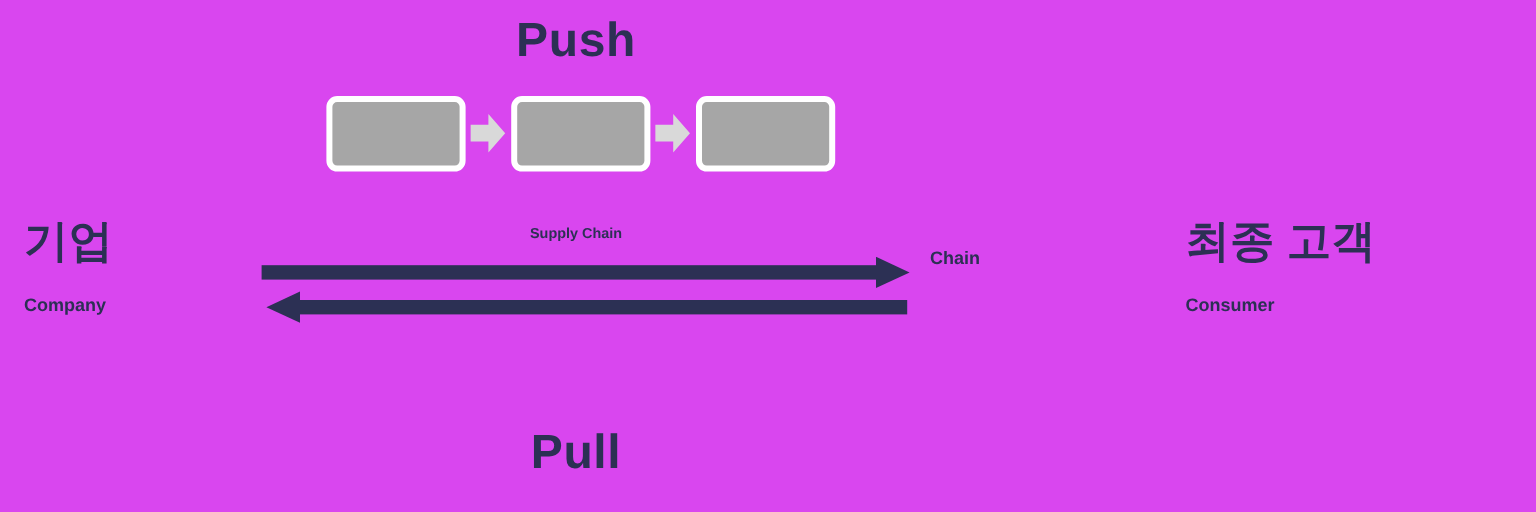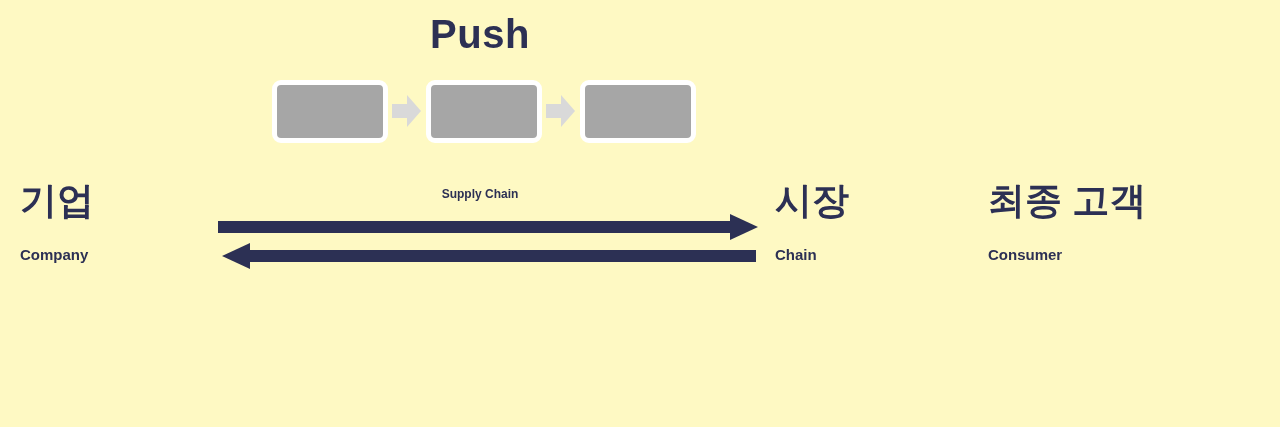--- a/index.html
+++ b/index.html
@@ -7,21 +7,21 @@
     padding: 0;
     background: #000000;
   }
   body {
     font-family: "Liberation Sans", sans-serif;
   }
   #canvas {
     position: relative;
     width: 1280px;
     height: 427px;
-    background: #fef9c3;
+    background: #d946ef;
     overflow: hidden;
   }
   .abs { position: absolute; }
 
   
   .section-title {
     color: #2c3054;
     font-size: 40px;
     font-weight: bold;
     letter-spacing: 0.5px;
@@ -121,21 +121,20 @@
 
     <div class="process-box"></div>
   </div>
 
   <div class="abs label-group" style="left:20px; top:182px; width:200px;">
     <div class="label-ko">기업</div>
     <div class="label-en">Company</div>
   </div>
 
   <div class="abs label-group" style="left:775px; top:182px; width:200px;">
-    <div class="label-ko">시장</div>
     <div class="label-en">Chain</div>
   </div>
 
   <div class="abs label-group" style="left:988px; top:182px; width:240px;">
     <div class="label-ko">최종 고객</div>
     <div class="label-en">Consumer</div>
   </div>
 
   <div class="abs chain-caption" style="left:330px; top:186px;">Supply Chain</div>
 
@@ -150,14 +149,15 @@
       <g>
         <rect x="34" y="36" width="512" height="12" fill="#2c3054"></rect>
         <path d="M40 29 L12 42 L40 55 Z" fill="#2c3054"></path>
       </g>
     </svg>
   </div>
 
   <div class="abs chain-caption" style="left:330px; top:279px;">
   </div>
 
+  <div class="abs section-title" style="left:330px; top:357px;">Pull</div>
 
 </div>
 
 </body></html>

